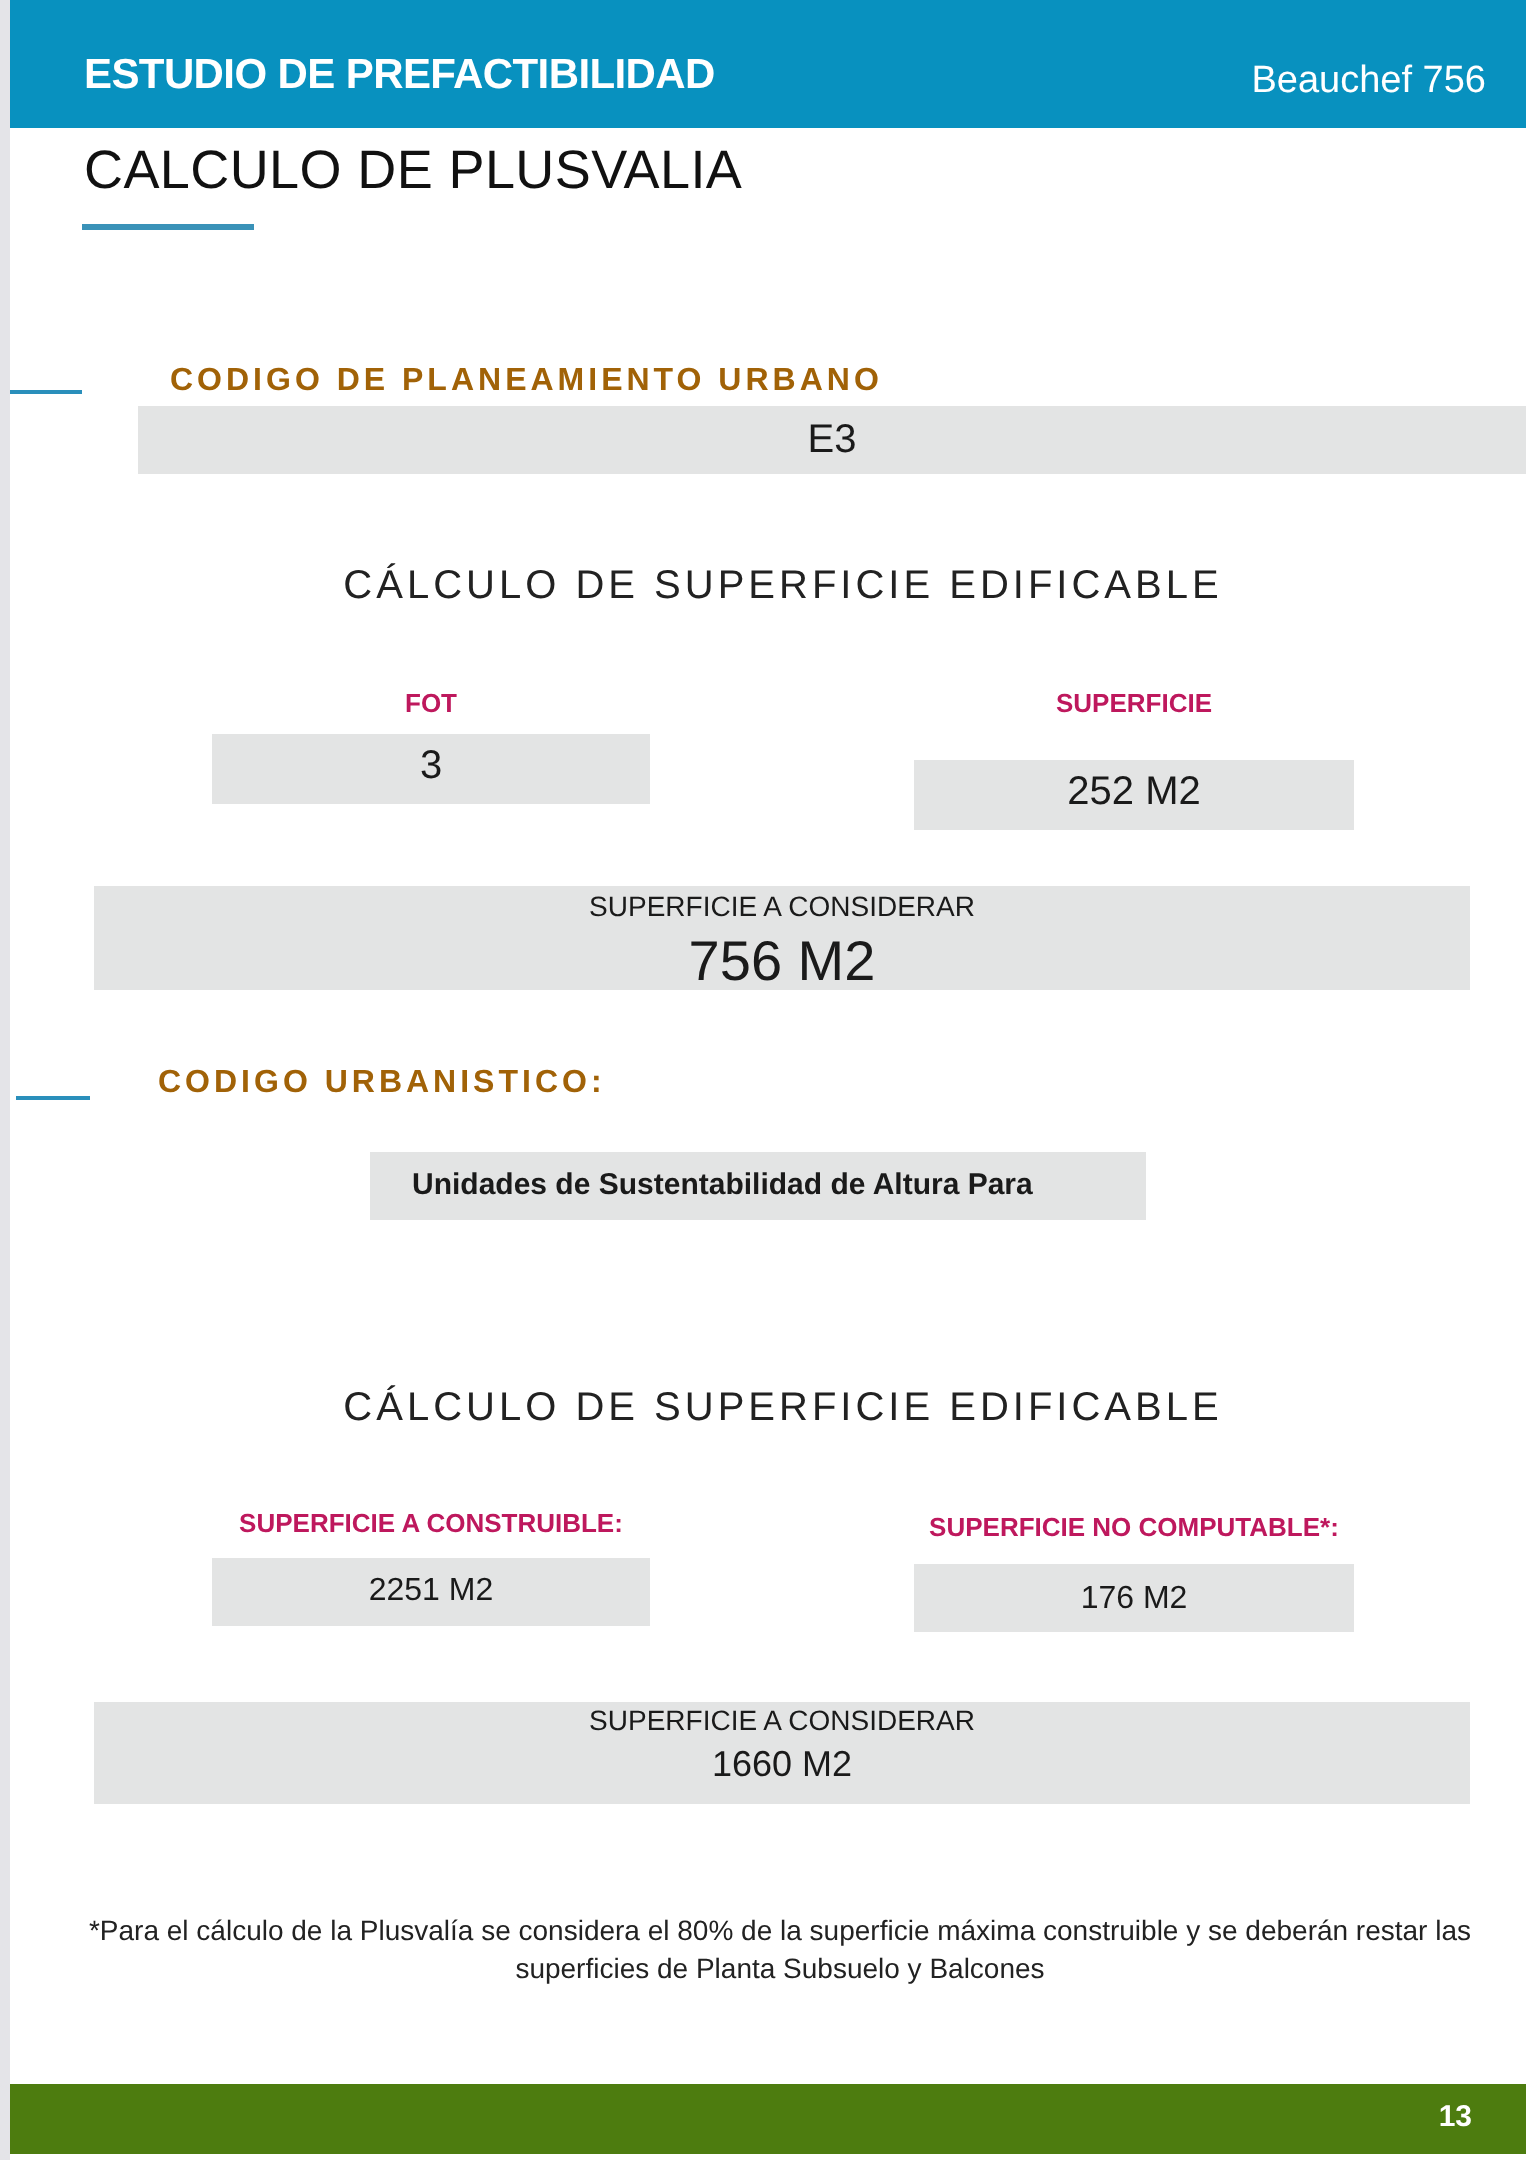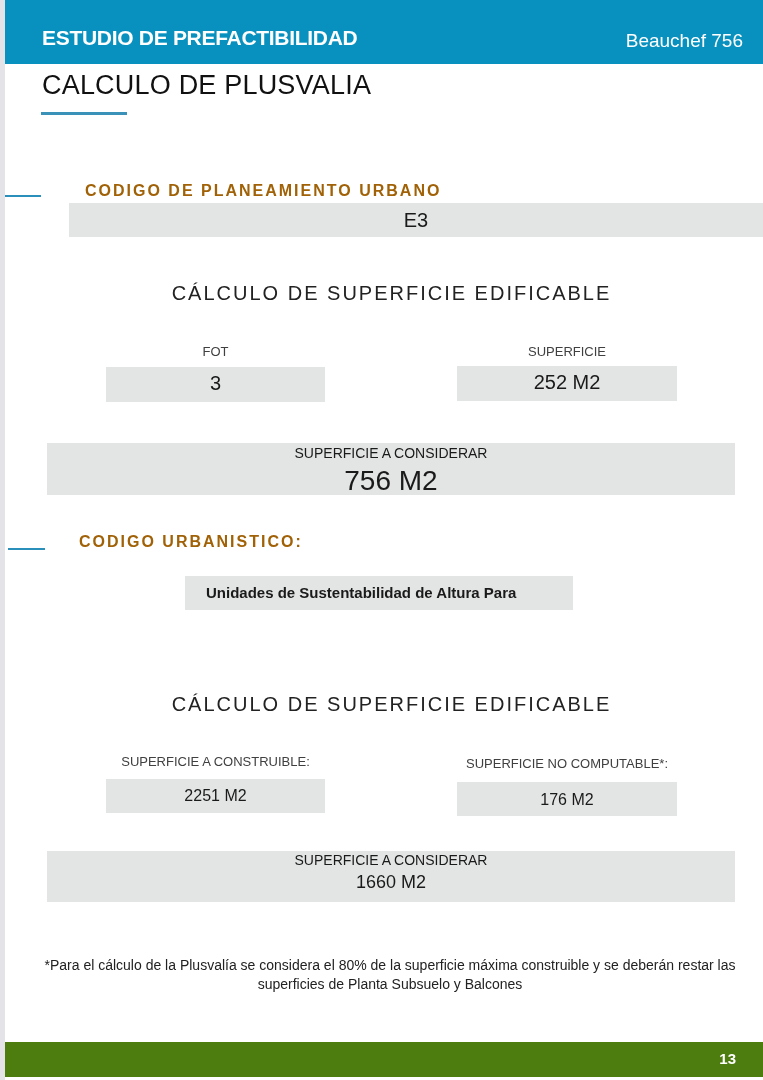--- a/index.html
+++ b/index.html
@@ -25,21 +25,21 @@
 
   .section-dash { position: absolute; height: 2px; background: #2a8fbb; }
   .section-heading {
     position: absolute; font-size: 16px; font-weight: bold; letter-spacing: 2px; color: #a16207;
   }
   .box { position: absolute; background: #e3e4e4; text-align: center; color: #1a1a1a; }
   .subheading {
     position: absolute; left: 0; width: 783px; text-align: center;
     font-size: 20px; letter-spacing: 2px; color: #222;
   }
-  .label { position: absolute; text-align: center; font-size: 13px; color: #404040; }
+  .label { position: absolute; text-align: center; font-size: 13px; color: #be185d; font-weight: bold; }
   .val-lg { font-size: 20px; }
   .val-md { font-size: 16px; }
   .footnote {
     position: absolute; left: 40px; width: 700px; top: 956px; text-align: center;
     font-size: 14px; line-height: 19px; color: #222;
   }
   .footer { position: absolute; left: 5px; top: 1042px; width: 758px; height: 35px; background: #4d7c0f; }
   .footer-page { position: absolute; right: 27px; top: 8px; color: #fff; font-size: 15px; font-weight: bold; }
 </style>
 </head>
@@ -56,21 +56,21 @@
 <div class="title-underline"></div>
 
 <div class="section-dash" style="left:5px; top:195px; width:36px;"></div>
 <div class="section-heading" style="left:85px; top:182px;">CODIGO DE PLANEAMIENTO URBANO</div>
 <div class="box val-lg" style="left:42px; top:203px; width:694px; height:34px; line-height:34px;margin-left:27px;">E3</div>
 
 <div class="subheading" style="top:282px;">CÁLCULO DE SUPERFICIE EDIFICABLE</div>
 <div class="label" style="left:106px; width:219px; top:344px;">FOT</div>
 <div class="box val-lg" style="left:106px; top:367px; width:219px; height:35px; line-height:33px;">3</div>
 <div class="label" style="left:457px; width:220px; top:344px;">SUPERFICIE</div>
-<div class="box val-lg" style="left:457px; top:366px; width:220px; height:35px; line-height:33px;">252 M2</div>
+<div class="box val-lg" style="left:457px; top:380px; width:220px; height:35px; line-height:33px;">252 M2</div>
 
 <div class="box" style="left:47px; top:443px; width:688px; height:52px;">
   <div style="font-size:14px; margin-top:2px;">SUPERFICIE A CONSIDERAR</div>
   <div style="font-size:28px; margin-top:4px;">756 M2</div>
 </div>
 
 <div class="section-dash" style="left:8px; top:548px; width:37px;"></div>
 <div class="section-heading" style="left:79px; top:533px;">CODIGO URBANISTICO:</div>
 <div class="box" style="left:185px; top:576px; width:388px; height:34px; line-height:34px; font-size:15px; font-weight:bold; text-align:left; padding-left:21px; box-sizing:border-box;">Unidades de Sustentabilidad de Altura Para</div>
 

